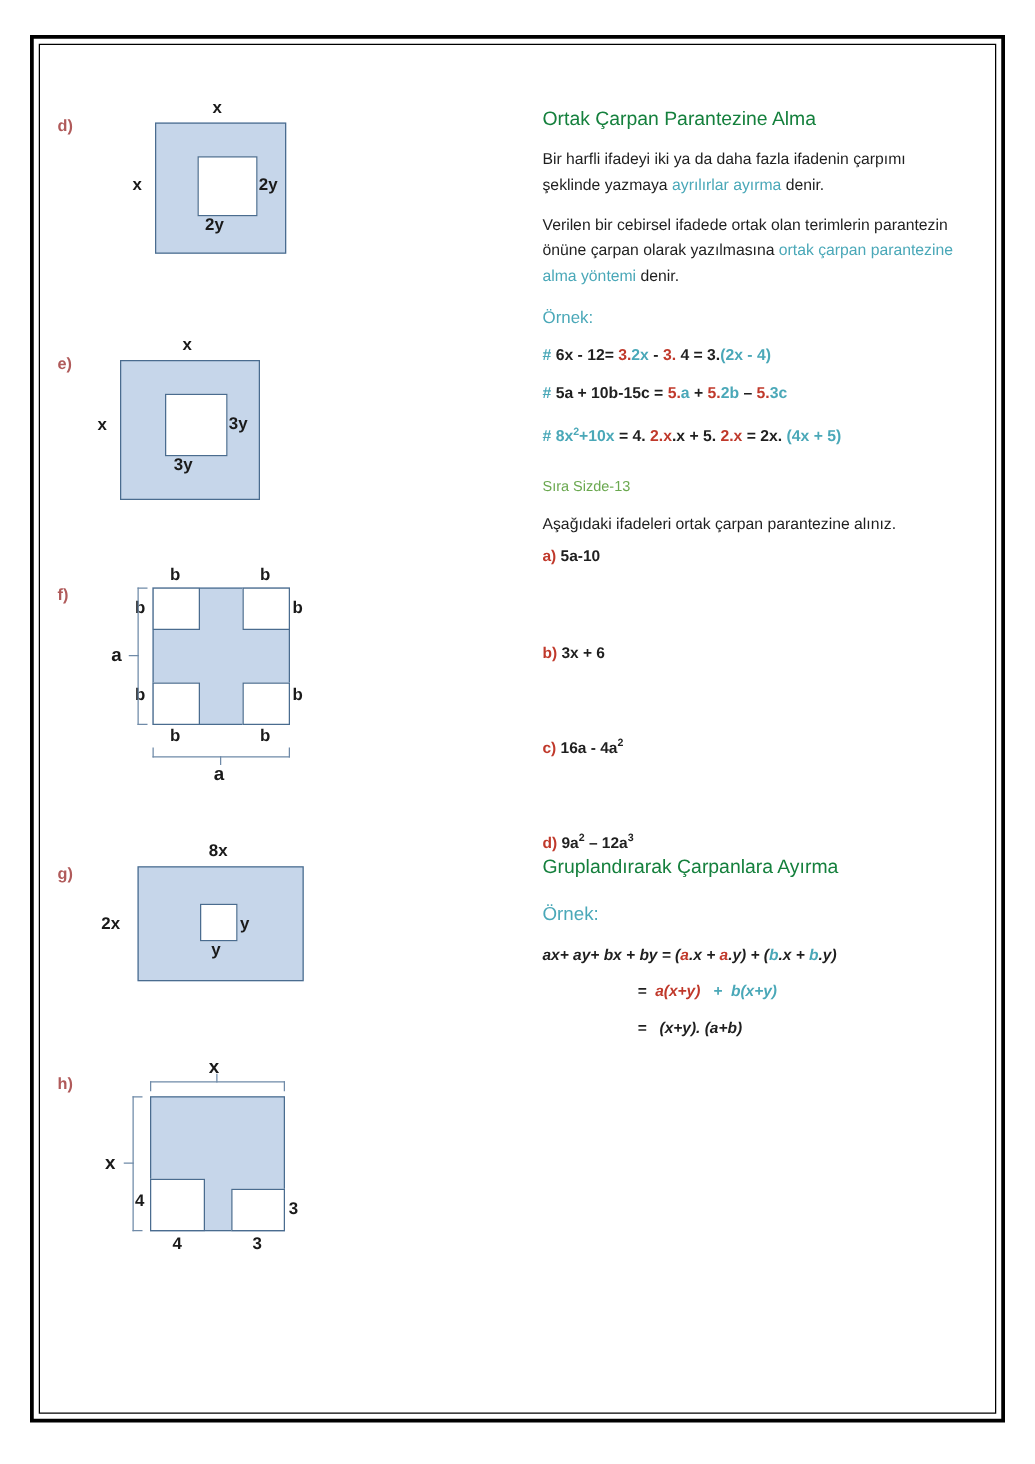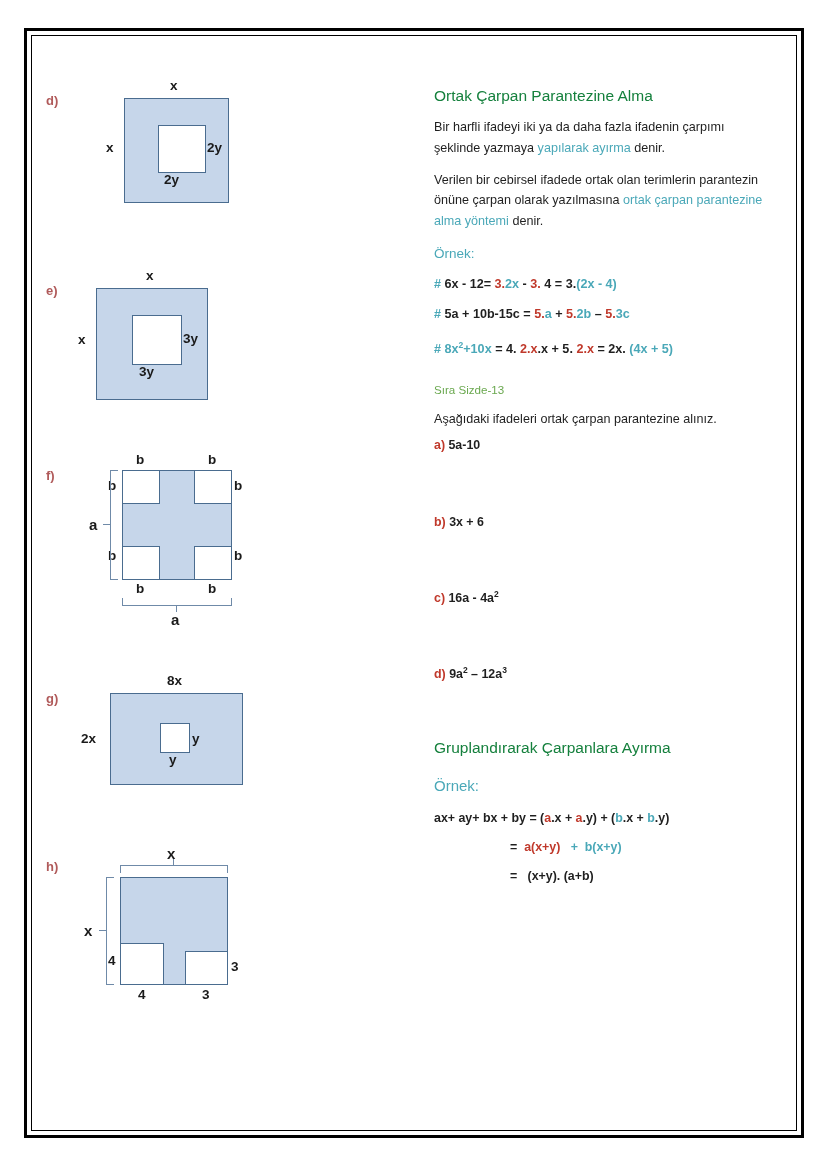--- a/index.html
+++ b/index.html
@@ -35,21 +35,21 @@
   .formula{margin:0 0 10px 0;font-weight:bold;font-size:12.6px;white-space:nowrap;}
   .formula .hash{color:#4aa8b8;font-weight:bold;}
   .formula .t{color:#4aa8b8;}
   .formula .r{color:#c0392b;}
   .formula-indent{margin-left:78px;}
   .sira{color:#6aa84f;font-size:11.6px;margin:22px 0 9px 0;}
   .task{margin:0 0 6px 0;font-weight:normal;}
   .q{margin:0;font-weight:bold;font-size:12.4px;}
   .q .ql{color:#c0392b;font-weight:bold;}
   .gap{height:56px;}
-  .eq-line{margin:0 0 9px 0;font-weight:bold;font-size:12.4px;white-space:nowrap;}
+  .eq-line{margin:0 0 9px 0;font-weight:bold;font-size:12.4px;white-space:nowrap;font-style:italic;}
   .eq-indent{margin-left:76px;}
   sup{font-size:8.5px;vertical-align:super;}
 </style>
 </head>
 <body>
 
 <div class="page-frame-outer">
   <div class="page-frame-inner"></div>
 </div>
 
@@ -134,21 +134,21 @@
       <span class="lbl" style="left:156px;top:142px;">3</span>
     </div>
 
   </div>
 
   <div class="right-col">
 
     <h2 class="sec">Ortak Çarpan Parantezine Alma</h2>
 
     <p class="para">
-      <span>Bir harfli ifadeyi iki ya da daha fazla ifadenin çarpımı şeklinde yazmaya </span><span class="teal">yapılarak ayırma</span><span> denir.</span>
+      <span>Bir harfli ifadeyi iki ya da daha fazla ifadenin çarpımı şeklinde yazmaya </span><span class="teal">ayrılırlar ayırma</span><span> denir.</span>
     </p>
 
     <p class="para">
       <span>Verilen bir cebirsel ifadede ortak olan terimlerin parantezin önüne çarpan olarak yazılmasına </span><span class="teal">ortak çarpan parantezine alma yöntemi</span><span> denir.</span>
     </p>
 
     <p class="ornek">Örnek:</p>
 
     <p class="formula">
       <span class="hash">#</span><span> 6x - 12= </span><span class="r">3.</span><span class="t">2x</span><span> - </span><span class="r">3.</span><span> 4 = 3.</span><span class="t">(2x - 4)</span>
@@ -178,21 +178,21 @@
 
     <p class="q">
       <span class="ql">c)</span><span> 16a - 4a<sup>2</sup></span>
     </p>
     <div class="gap"></div>
 
     <p class="q">
       <span class="ql">d)</span><span> 9a<sup>2</sup> – 12a<sup>3</sup></span>
     </p>
 
-    <h2 class="sec" style="margin-top:54px;">Gruplandırarak Çarpanlara Ayırma</h2>
+    <h2 class="sec" style="">Gruplandırarak Çarpanlara Ayırma</h2>
 
 
     <p class="ornek ornek-lg" style="margin-top:16px;">Örnek:</p>
 
     <p class="eq-line">
       <span>ax+ ay+ bx + by = (</span><span class="red">a</span><span>.x + </span><span class="red">a</span><span>.y) + (</span><span class="teal">b</span><span>.x + </span><span class="teal">b</span><span>.y)</span>
     </p>
 
     <p class="eq-line eq-indent">
       <span>=</span>&nbsp;&nbsp;<span class="red">a(x+y)</span>&nbsp;&nbsp;&nbsp;<span class="teal">+</span>&nbsp;&nbsp;<span class="teal">b(x+y)</span>

